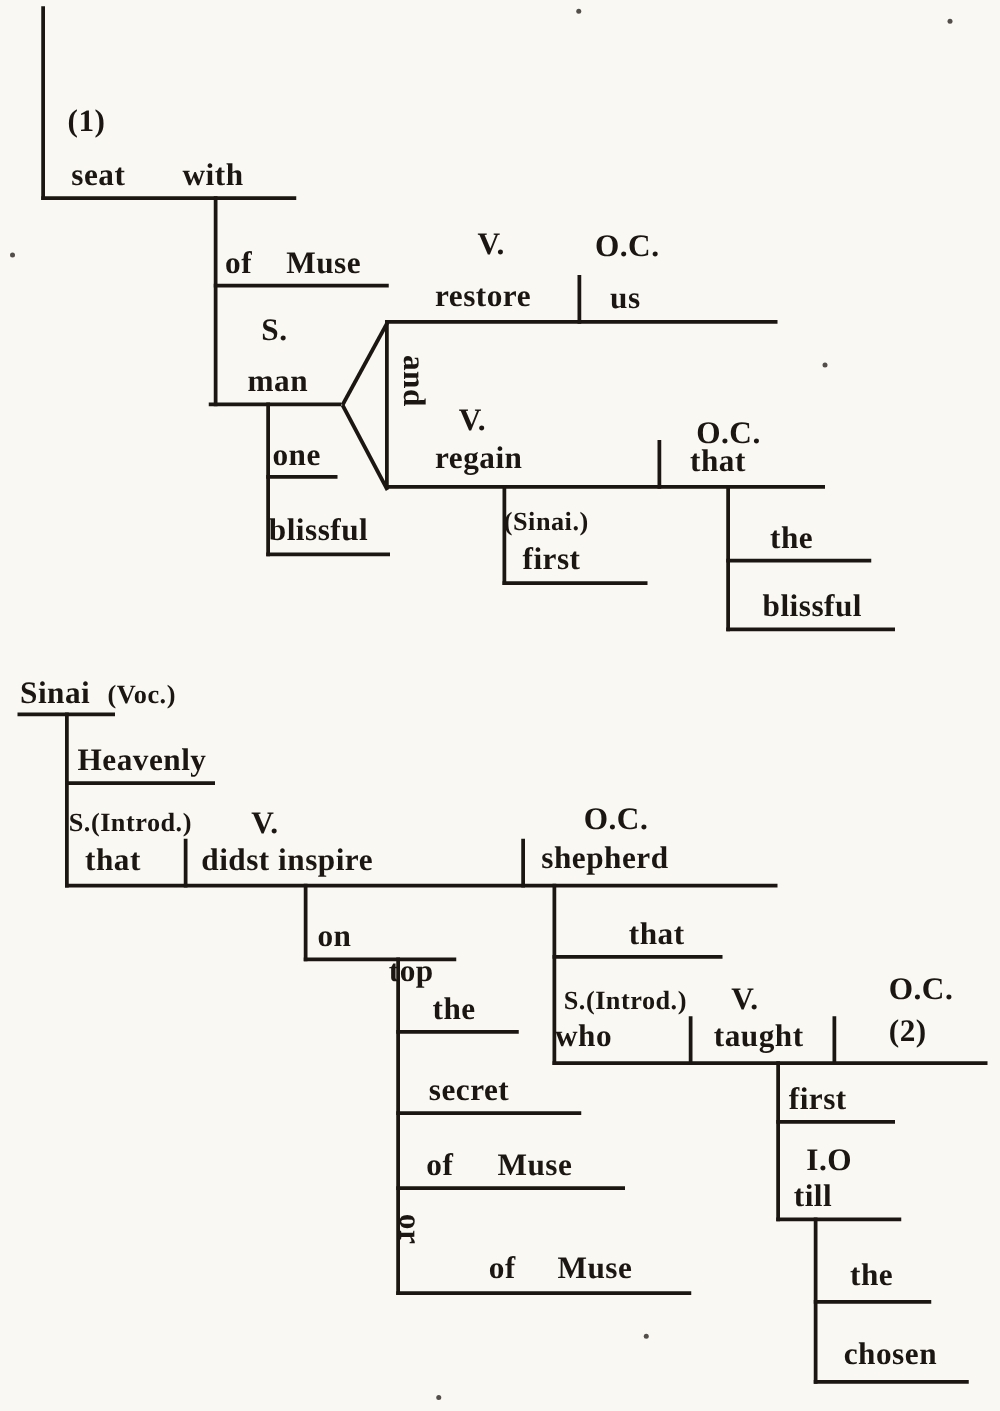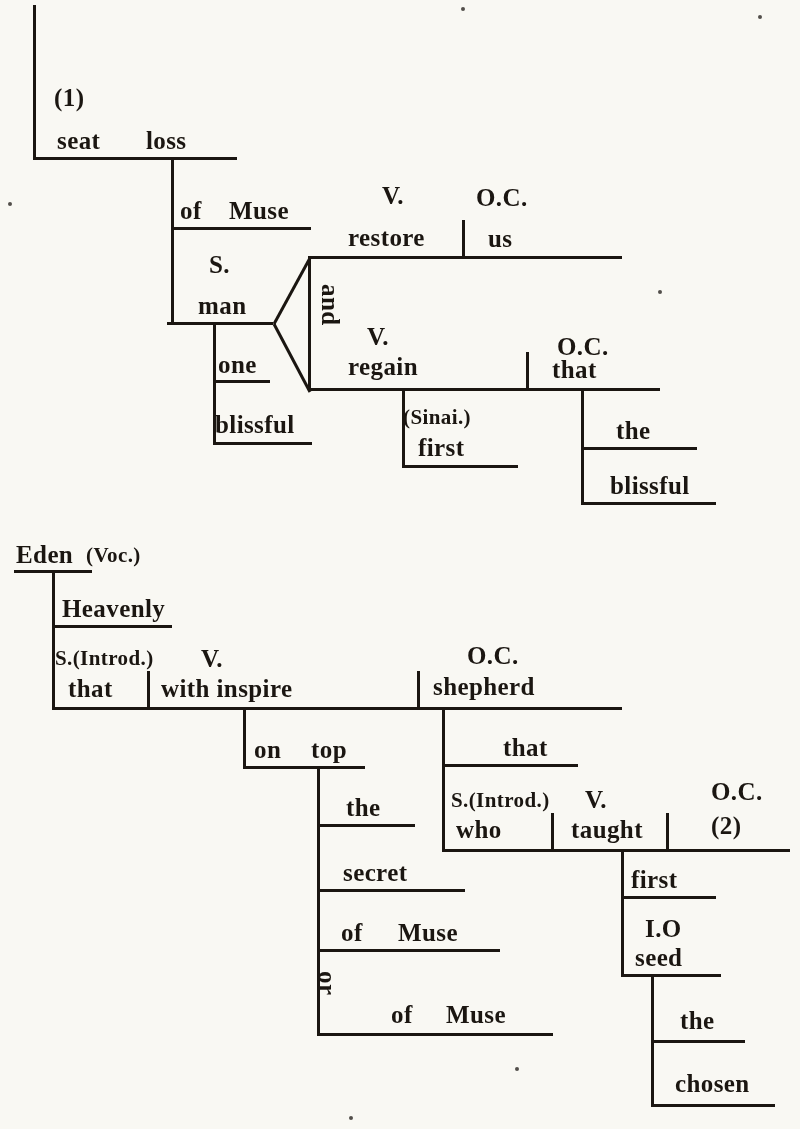--- a/index.html
+++ b/index.html
@@ -87,21 +87,21 @@
 
     <div class="vl" style="left:402px;top:388px;height:80px"></div>
     <div class="hl" style="left:402px;top:465px;width:116px"></div>
 
     <div class="vl" style="left:581px;top:388px;height:117px"></div>
     <div class="hl" style="left:581px;top:447px;width:116px"></div>
     <div class="hl" style="left:581px;top:502px;width:135px"></div>
 
     <span class="w" style="left:54px;top:84px">(1)</span>
     <span class="w" style="left:57px;top:127px">seat</span>
-    <span class="w" style="left:146px;top:127px">loss</span>
+    <span class="w" style="left:146px;top:127px">with</span>
     <span class="w" style="left:180px;top:197px">of</span>
     <span class="w" style="left:229px;top:197px">Muse</span>
     <span class="w" style="left:209px;top:251px">S.</span>
     <span class="w" style="left:198px;top:292px">man</span>
     <span class="w" style="left:218px;top:351px">one</span>
     <span class="w" style="left:215px;top:411px">blissful</span>
 
     <span class="w rot" style="left:344px;top:284px">and</span>
 
     <span class="w" style="left:382px;top:182px">V.</span>
@@ -147,55 +147,55 @@
     <div class="vl" style="left:666px;top:813px;height:39px"></div>
 
     <div class="vl" style="left:621px;top:849px;height:128px"></div>
     <div class="hl" style="left:621px;top:896px;width:95px"></div>
     <div class="hl" style="left:621px;top:974px;width:100px"></div>
 
     <div class="vl" style="left:651px;top:974px;height:133px"></div>
     <div class="hl" style="left:651px;top:1040px;width:94px"></div>
     <div class="hl" style="left:651px;top:1104px;width:124px"></div>
 
-    <span class="w" style="left:16px;top:541px">Eden</span>
+    <span class="w" style="left:16px;top:541px">Sinai</span>
     <span class="w sm" style="left:86px;top:544px">(Voc.)</span>
     <span class="w" style="left:62px;top:595px">Heavenly</span>
 
     <span class="w sm" style="left:55px;top:647px">S.(Introd.)</span>
     <span class="w" style="left:68px;top:675px">that</span>
     <span class="w" style="left:201px;top:645px">V.</span>
-    <span class="w" style="left:161px;top:675px">with inspire</span>
+    <span class="w" style="left:161px;top:675px">didst inspire</span>
     <span class="w" style="left:467px;top:642px">O.C.</span>
     <span class="w" style="left:433px;top:673px">shepherd</span>
     <span class="w" style="left:503px;top:734px">that</span>
 
     <span class="w" style="left:254px;top:736px">on</span>
-    <span class="w" style="left:311px;top:736px">top</span>
+    <span class="w" style="left:311px;top:764px">top</span>
     <span class="w" style="left:346px;top:794px">the</span>
     <span class="w" style="left:343px;top:859px">secret</span>
 
     <span class="w" style="left:341px;top:919px">of</span>
     <span class="w" style="left:398px;top:919px">Muse</span>
 
     <span class="w rot" style="left:341px;top:971px">or</span>
 
     <span class="w" style="left:391px;top:1001px">of</span>
     <span class="w" style="left:446px;top:1001px">Muse</span>
 
     <span class="w sm" style="left:451px;top:789px">S.(Introd.)</span>
-    <span class="w" style="left:456px;top:816px">who</span>
+    <span class="w" style="left:444px;top:816px">who</span>
     <span class="w" style="left:585px;top:786px">V.</span>
     <span class="w" style="left:571px;top:816px">taught</span>
     <span class="w" style="left:711px;top:778px">O.C.</span>
     <span class="w" style="left:711px;top:812px">(2)</span>
 
     <span class="w" style="left:631px;top:866px">first</span>
     <span class="w" style="left:645px;top:915px">I.O</span>
-    <span class="w" style="left:635px;top:944px">seed</span>
+    <span class="w" style="left:635px;top:944px">till</span>
     <span class="w" style="left:680px;top:1007px">the</span>
     <span class="w" style="left:675px;top:1070px">chosen</span>
   </div>
 
   <div class="dot" style="left:461px;top:7px"></div>
   <div class="dot" style="left:758px;top:15px"></div>
   <div class="dot" style="left:8px;top:202px"></div>
   <div class="dot" style="left:658px;top:290px"></div>
   <div class="dot" style="left:515px;top:1067px"></div>
   <div class="dot" style="left:349px;top:1116px"></div>

